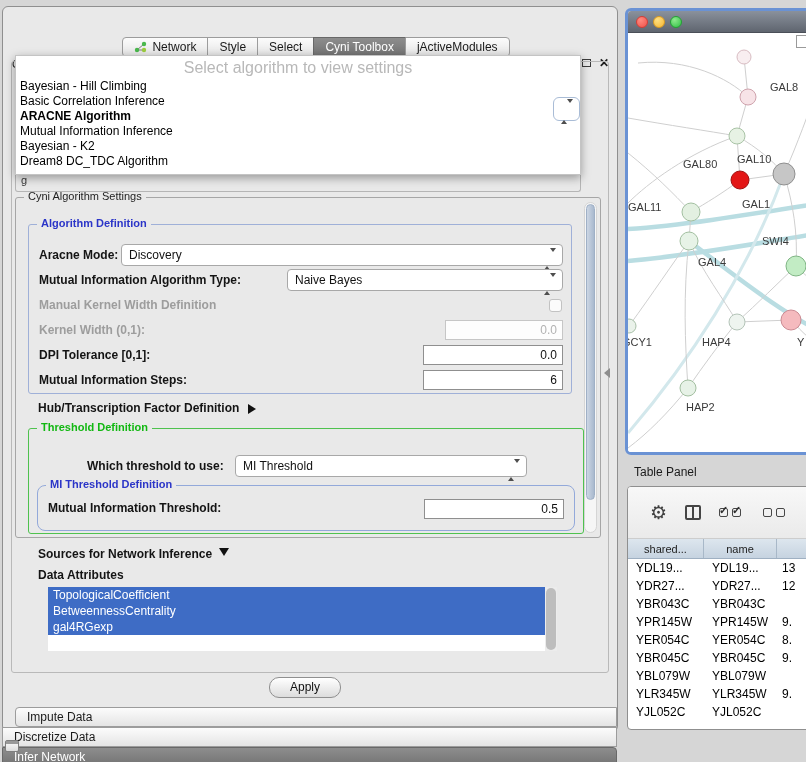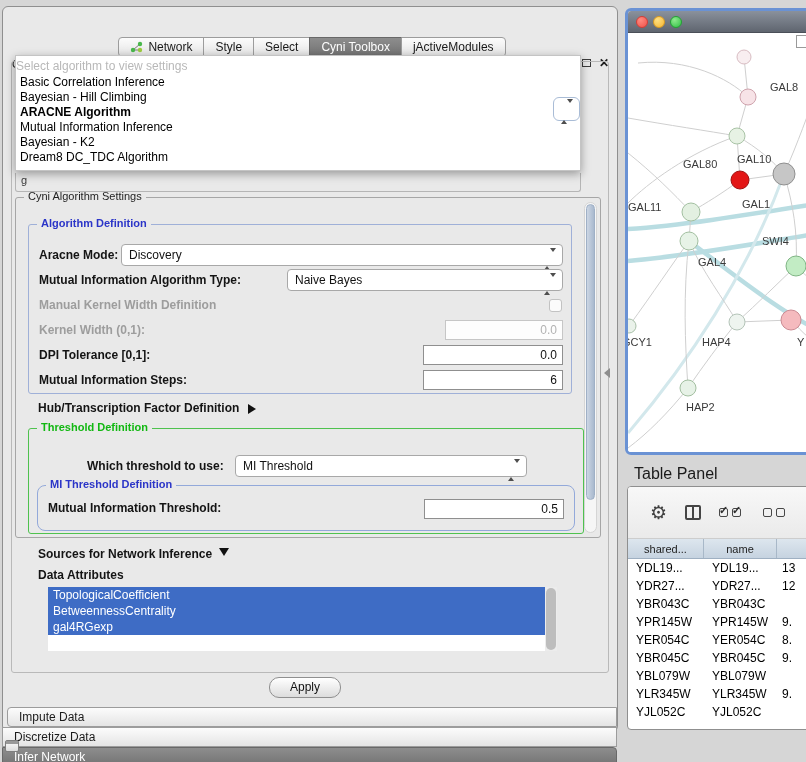--- a/index.html
+++ b/index.html
@@ -23,37 +23,37 @@
   .cp-close { position:absolute; right:8px; top:3px; font-size:12px; font-weight:bold; color:#1c1c1c; }
 
   .cp-tabs { position:absolute; top:30px; left:0; right:0; display:flex; justify-content:center; }
   .cp-tabs.bottom { top:700px;flex-direction:column; }
   .tab {
     display:flex; align-items:center; gap:5px;
     padding:2px 11px 3px; font-size:12px; color:#1a1a1a; white-space:nowrap;
     background:linear-gradient(#fcfcfc,#e4e4e4);
     border:1px solid #9c9c9c; margin-left:-1px; height:20px;
   }
-  .tab:first-child { border-radius:4px 0 0 4px; margin-left:4px; }
+  .tab:first-child { border-radius:4px 0 0 4px; margin-left:12px; }
   .tab:last-child { border-radius:0 4px 4px 0; }
   .tab.selected { background:linear-gradient(#8d8d8d,#727272); color:#fff; border-color:#686868; }
 
   .cp-inner { position:absolute; left:8px; right:8px; top:54px; bottom:58px;
     border:1px solid #b9b9b9; border-radius:3px; }
 
   
   .obscured-frag { position:absolute; left:12px; top:166px; width:566px; height:19px;
     border:1px solid #b5b5b5; border-top:none; border-radius:0 0 3px 3px; overflow:hidden; z-index:2; }
   .obscured-frag span { position:absolute; left:5px; top:1px; font-size:11px; color:#3a3a3a; }
 
   
   .algo-popup { position:absolute; left:12px; top:48px; width:566px; z-index:5;
     background:#fff; border:1px solid #c4c4c4; box-shadow:0 3px 9px rgba(0,0,0,.35);
     padding-bottom:5px; }
-  .popup-placeholder { text-align:left; color:#b8b8b8; font-size:12px; padding:3px 0 2px; }
+  .popup-placeholder { text-align:center; color:#b8b8b8; font-size:16px; padding:3px 0 2px; }
   .popup-item { font-size:12px; height:15px; line-height:15px; padding-left:4px; color:#000; }
   .popup-item.bold { font-weight:bold; }
 
   
   .combo-peek { position:absolute; left:550px; top:90px; width:27px; height:24px; z-index:6;
     background:#fff; border:1px solid #a9bcd6; border-radius:6px; }
 
   .stp { position:absolute; right:6px; top:50%; margin-top:-6px; }
   .stp .up { width:0; height:0; border-left:3.5px solid transparent; border-right:3.5px solid transparent;
     border-bottom:4.5px solid #4e4e4e; margin-bottom:2.5px; }
@@ -119,21 +119,21 @@
     background:linear-gradient(#8a919c,#5f656f); border-bottom:1px solid #4a4f58; }
   .tl { position:absolute; top:5px; width:12px; height:12px; border-radius:50%; }
   .tl.red    { left:8px;  background:radial-gradient(circle at 35% 30%, #ff8a80, #f0524a); border:1px solid #d43d36; }
   .tl.yellow { left:25px; background:radial-gradient(circle at 35% 30%, #ffe082, #f7b733); border:1px solid #d99b23; }
   .tl.green  { left:42px; background:radial-gradient(circle at 35% 30%, #8ee98e, #2fc043); border:1px solid #23a234; }
   .net-content { position:absolute; left:0; right:0; top:22px; bottom:0; background:#fff; }
   .corner-box { position:absolute; left:168px; top:2px; width:11px; height:13px;
     border:1px solid #9a9a9a; background:#fff; }
 
   
-  .table-panel-label { position:absolute; left:634px; top:465px; font-size:16px; color:#1a1a1a; }
+  .table-panel-label { position:absolute; left:634px; top:465px; font-size:12px; color:#1a1a1a; }
   .table-win { position:absolute; left:627px; top:486px; width:210px; height:244px;
     background:#fff; border:1px solid #8f8f8f; border-radius:4px; overflow:hidden; }
   .tbl-toolbar { display:flex; align-items:center; gap:18px; height:52px; padding-left:22px;
     background:linear-gradient(#f8f8f8,#eaeaea); border-bottom:1px solid #cdcdcd; }
   .gear { font-size:19px; color:#3f3f3f; line-height:1; }
   .col-icon { width:16px; height:15px; border:2px solid #454545; border-radius:2px; position:relative; }
   .col-icon::after { content:""; position:absolute; left:5px; top:0; bottom:0; width:2px; background:#454545; }
   .cbx-pair { display:inline-flex; }
   .cbx { display:inline-block; width:9px; height:9px; border:1.5px solid #474747; border-radius:2px;
     margin-right:4px; position:relative; }
@@ -193,22 +193,22 @@
   </div>
 
   <div class="cp-inner"></div>
 
   <div class="obscured-frag">
     <span>g</span>
   </div>
 
   <div class="algo-popup">
     <div class="popup-placeholder">Select algorithm to view settings</div>
+    <div class="popup-item">Bayesian - Hill Climbing</div>
     <div class="popup-item">Basic Correlation Inference</div>
-    <div class="popup-item">Bayesian - Hill Climbing</div>
     <div class="popup-item bold">ARACNE Algorithm</div>
     <div class="popup-item">Mutual Information Inference</div>
     <div class="popup-item">Bayesian - K2</div>
     <div class="popup-item">Dream8 DC_TDC Algorithm</div>
   </div>
   <div class="combo-peek">
     <span class="stp"><span class="up"></span><span class="dn"></span></span>
   </div>
 
   <div class="settings-group">

